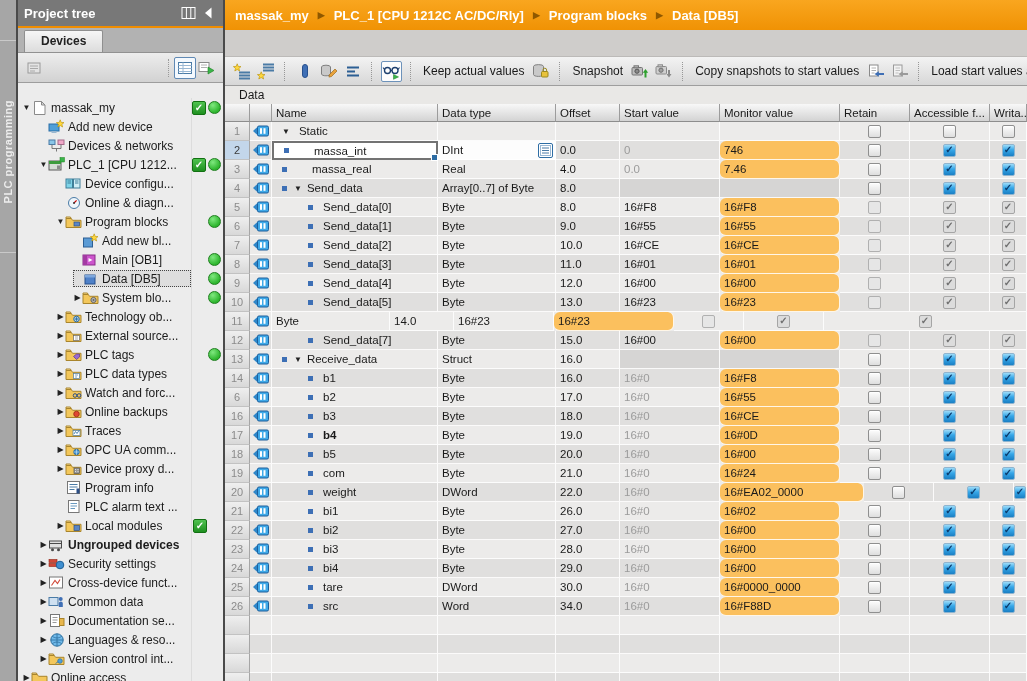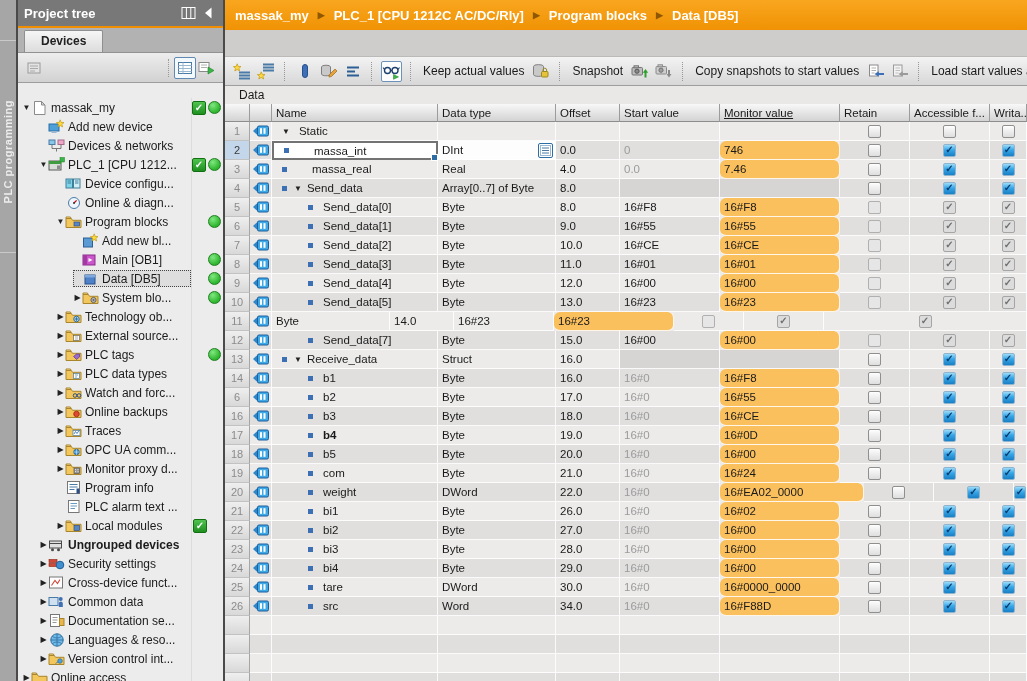--- a/index.html
+++ b/index.html
@@ -467,21 +467,21 @@
           <div class="tri-main" style="margin-left: 38px;">
             <span class="exp">▶</span>
             <span class="ti">
               <svg width="17" height="15">
                 <path d="M1 4.5h5.2l1.4 1.8H16v7.2H1z" fill="#f3c75b" stroke="#a9852c"></path>
                 <path d="M1 4.5V3h4.4l.8 1.5z" fill="#f8dd91" stroke="#a9852c"></path>
                 <rect x="9" y="7" width="5.5" height="5.5" fill="#9a9a9a" stroke="#555" stroke-width="0.7"></rect>
                 <path d="M10 8.5h1M12.5 8.5h1M10 10.5h1M12.5 10.5h1" stroke="#fff" stroke-width="0.7"></path>
               </svg>
             </span>
-            <span class="lbl">Monitor proxy d...</span>
+            <span class="lbl">Device proxy d...</span>
           </div>
           <span class="tri-status">
             <span class="st-empty"></span>
             <span class="st-empty"></span>
           </span>
         </div>
         <div class="tri">
           <div class="tri-main" style="margin-left: 38px;">
             <span class="exp"></span>
             <span class="ti">
@@ -772,21 +772,21 @@
         <span class="tb-label">Load start values as act</span>
       </div>
     <div class="doc-title">Data</div>
     <div class="grid-head" id="gridHead">
         <div class="gh-cell" style="width: 25px;"></div>
         <div class="gh-cell" style="width: 22px;"></div>
         <div class="gh-cell" style="width: 166px;">Name</div>
         <div class="gh-cell" style="width: 118px;">Data type</div>
         <div class="gh-cell" style="width: 64px;">Offset</div>
         <div class="gh-cell" style="width: 100px;">Start value</div>
-        <div class="gh-cell" style="width: 120px; text-decoration: underline;">Monitor value</div>
+        <div class="gh-cell" style="width: 120px;">Monitor value</div>
         <div class="gh-cell" style="width: 70px;">Retain</div>
         <div class="gh-cell" style="width: 80px;">Accessible f...</div>
         <div class="gh-cell" style="width: 37px; flex: 1 1 0%;">Writa...</div>
       </div>
     <div id="gridBody">
         <div class="g-row">
           <div class="g-cell bg-a g-num" style="width: 25px;">1</div>
           <div class="g-cell bg-a g-icon" style="width: 22px;">
             <span style="display: flex;">
               <svg width="16" height="12">

